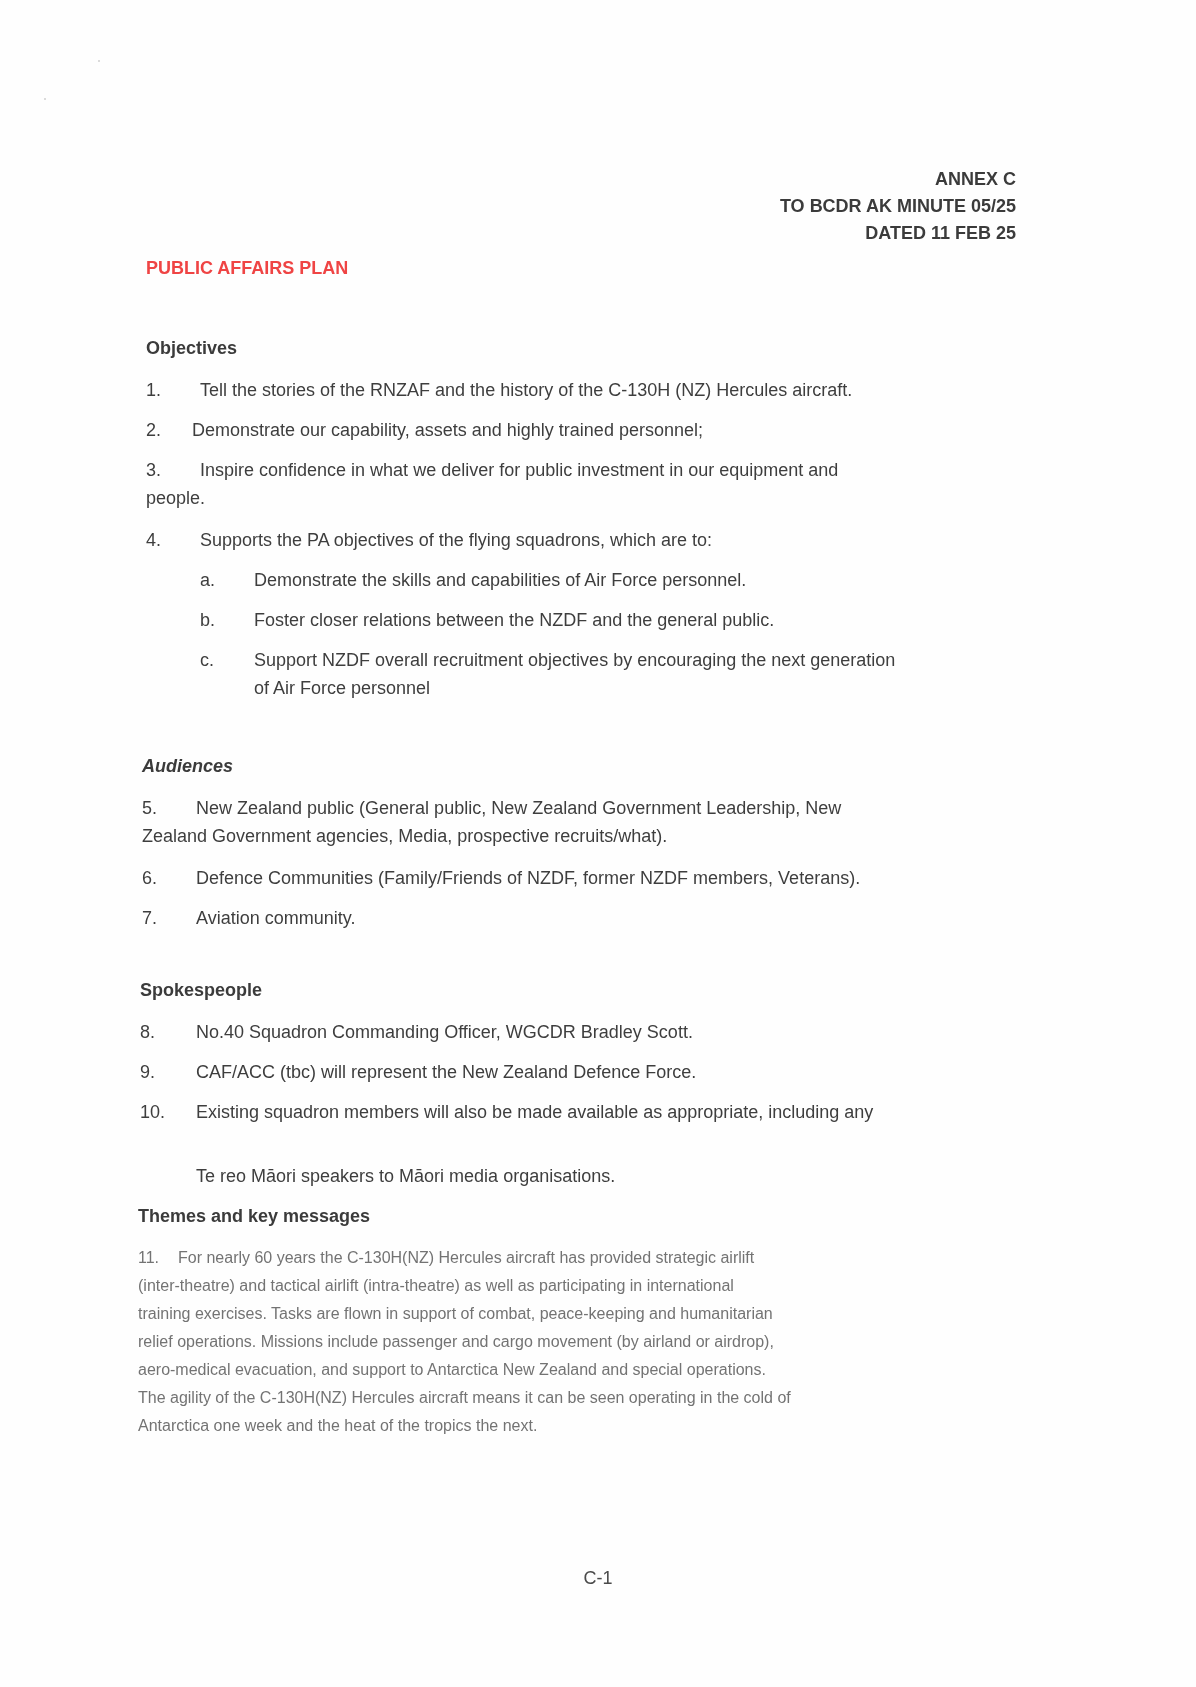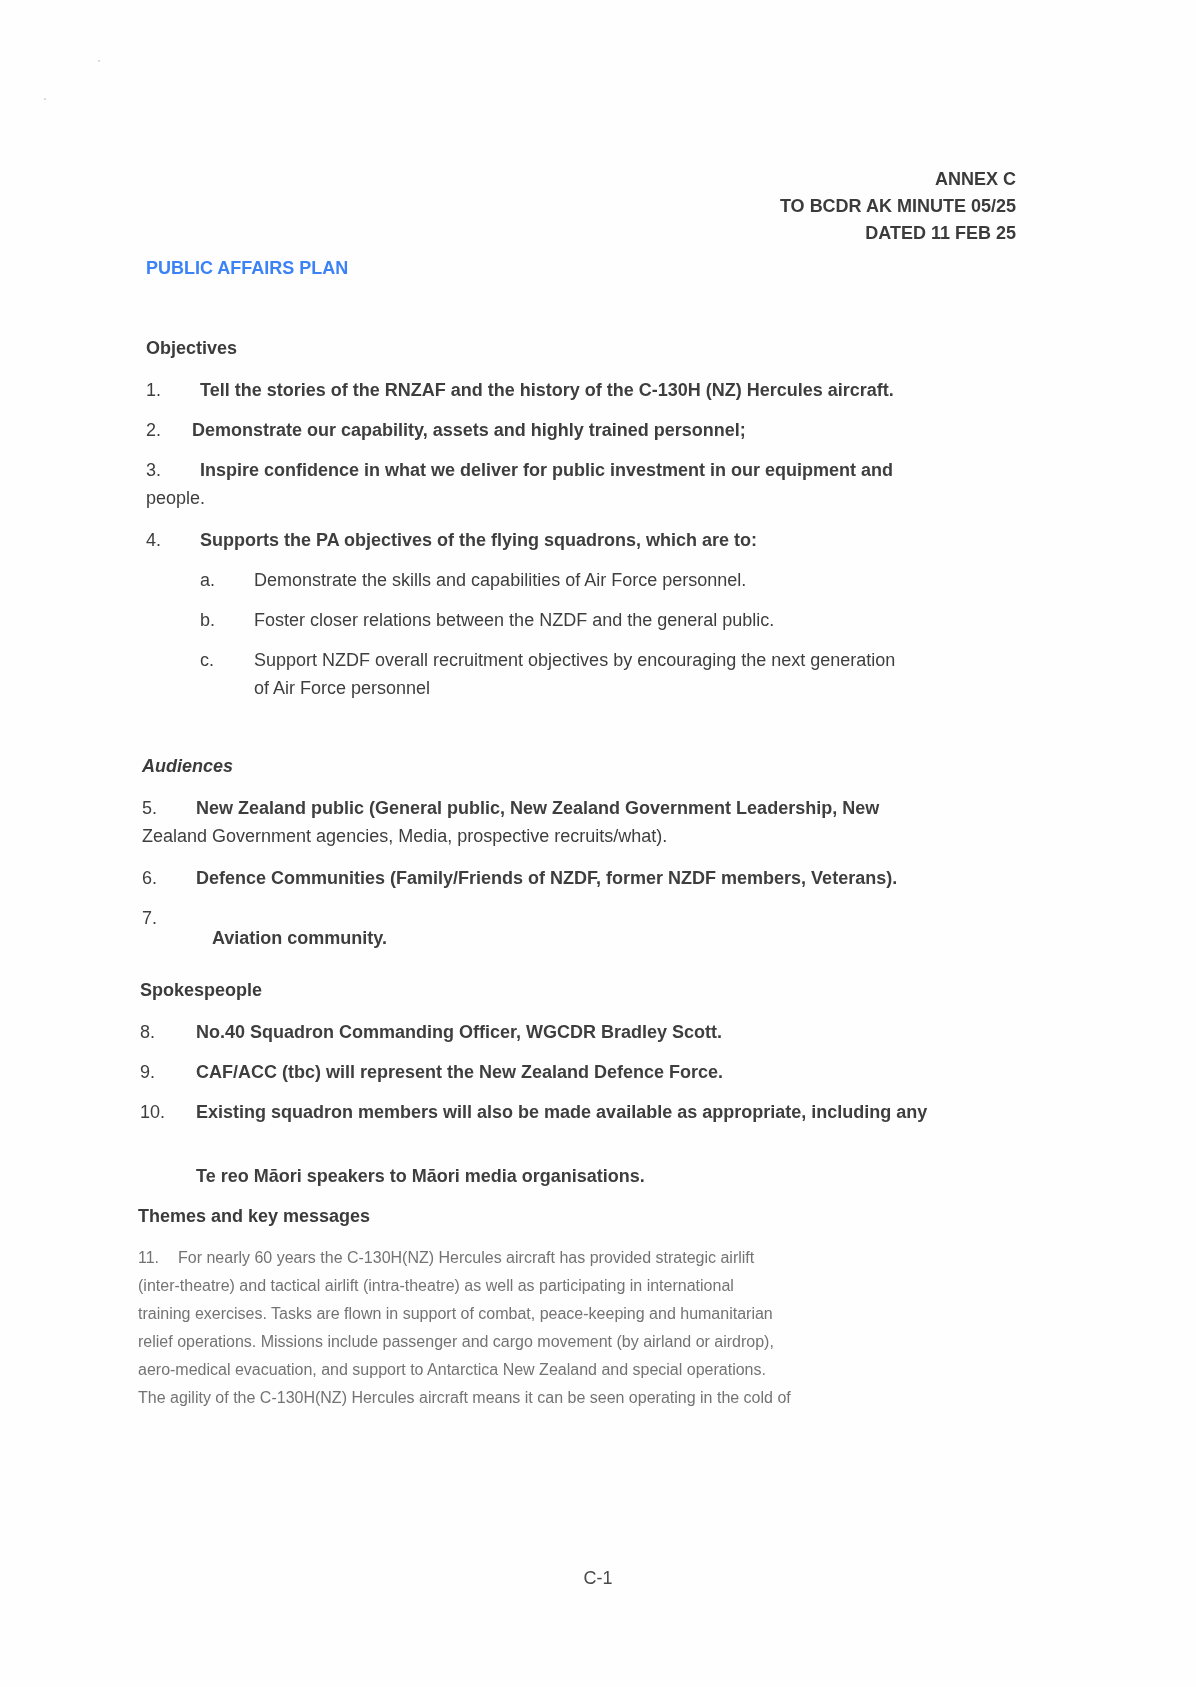--- a/index.html
+++ b/index.html
@@ -32,21 +32,21 @@
       font-size: 18px;
       line-height: 27px;
       color: #3b3b3b;
     }
     .doc-title {
       position: absolute;
       left: 146px;
       top: 258px;
       font-weight: bold;
       font-size: 18px;
-      color: #3b82f6;
+      color: #ef4444;
     }
     .section-heading {
       position: absolute;
       font-weight: bold;
       font-size: 18px;
       color: #3b3b3b;
     }
     .para {
       position: absolute;
       font-size: 16px;
@@ -74,21 +74,21 @@
       top: 0;
       width: 760px;
     }
     .hang {
       position: absolute;
       font-size: 18px;
       line-height: 28px;
       color: #3e3e3e;
     }
     .hang .n { position: absolute; left: 0; top: 0; }
-    .hang .t { position: absolute; left: 52px; top: 0; width: 800px; font-weight: bold; }
+    .hang .t { position: absolute; left: 52px; top: 0; width: 800px; }
     .footer {
       position: absolute;
       left: 0;
       width: 1196px;
       top: 1568px;
       text-align: center;
       font-size: 18px;
       color: #4a4a4a;
     }
     .speck {
@@ -161,21 +161,21 @@
     <span class="n" style="top:28px;white-space:nowrap;">Zealand Government agencies, Media, prospective recruits/what).</span>
   </div>
 
   <div class="hang" style="left:142px;top:864px;">
     <span class="n">6.</span>
     <span class="t" style="left:54px;width:820px;">Defence Communities (Family/Friends of NZDF, former NZDF members, Veterans).</span>
   </div>
 
   <div class="hang" style="left:142px;top:904px;">
     <span class="n">7.</span>
-    <span class="t" style="left:70px;margin-top:20px;">Aviation community.</span>
+    <span class="t" style="left:54px;">Aviation community.</span>
   </div>
 
   <div class="section-heading" style="left:140px;top:980px;">Spokespeople</div>
 
   <div class="hang" style="left:140px;top:1018px;">
     <span class="n">8.</span>
     <span class="t" style="left:56px;">No.40 Squadron Commanding Officer, WGCDR Bradley Scott.</span>
   </div>
 
   <div class="hang" style="left:140px;top:1058px;">
@@ -193,17 +193,18 @@
 
   <div class="para" style="left:138px;top:1244px;width:900px;">
     <div style="white-space:nowrap;">
       <span class="num" style="width:40px;">11.</span><span>For nearly 60 years the C-130H(NZ) Hercules aircraft has provided strategic airlift</span>
     </div>
     <div style="white-space:nowrap;">(inter-theatre) and tactical airlift (intra-theatre) as well as participating in international</div>
     <div style="white-space:nowrap;">training exercises. Tasks are flown in support of combat, peace-keeping and humanitarian</div>
     <div style="white-space:nowrap;">relief operations. Missions include passenger and cargo movement (by airland or airdrop),</div>
     <div style="white-space:nowrap;">aero-medical evacuation, and support to Antarctica New Zealand and special operations.</div>
     <div style="white-space:nowrap;">The agility of the C-130H(NZ) Hercules aircraft means it can be seen operating in the cold of</div>
+    <div style="white-space:nowrap;">Antarctica one week and the heat of the tropics the next.</div>
   </div>
 
   <div class="footer">C-1</div>
 
 </div>
 
 </body></html>

